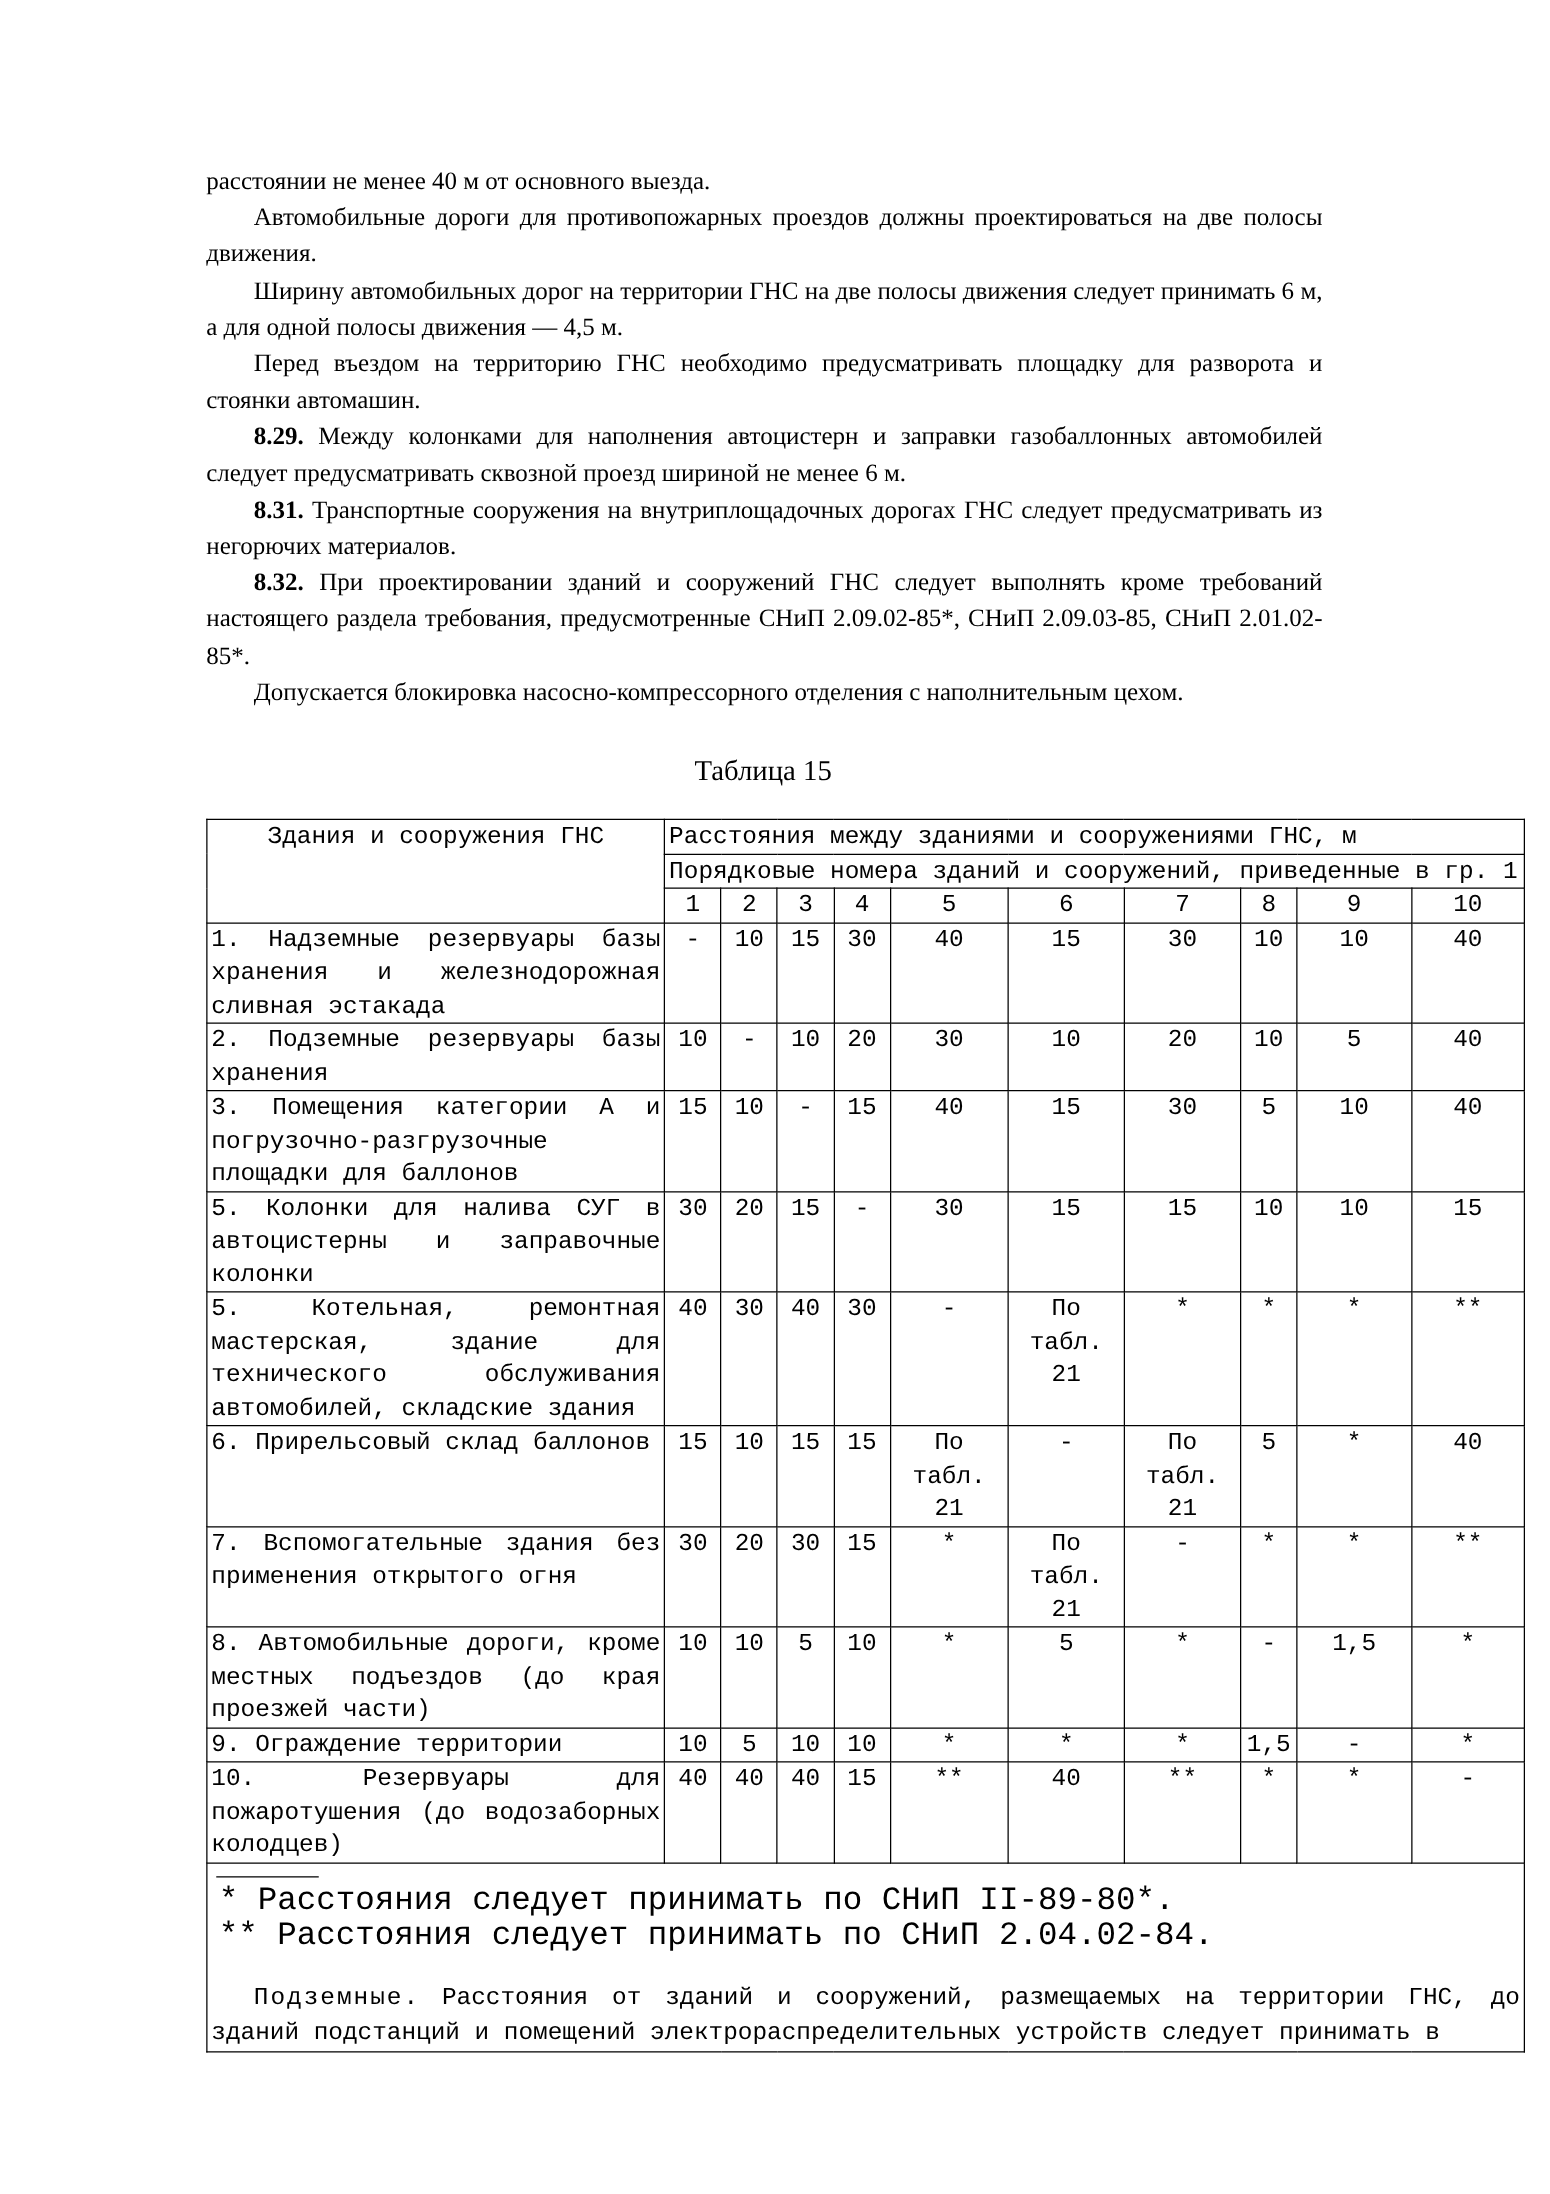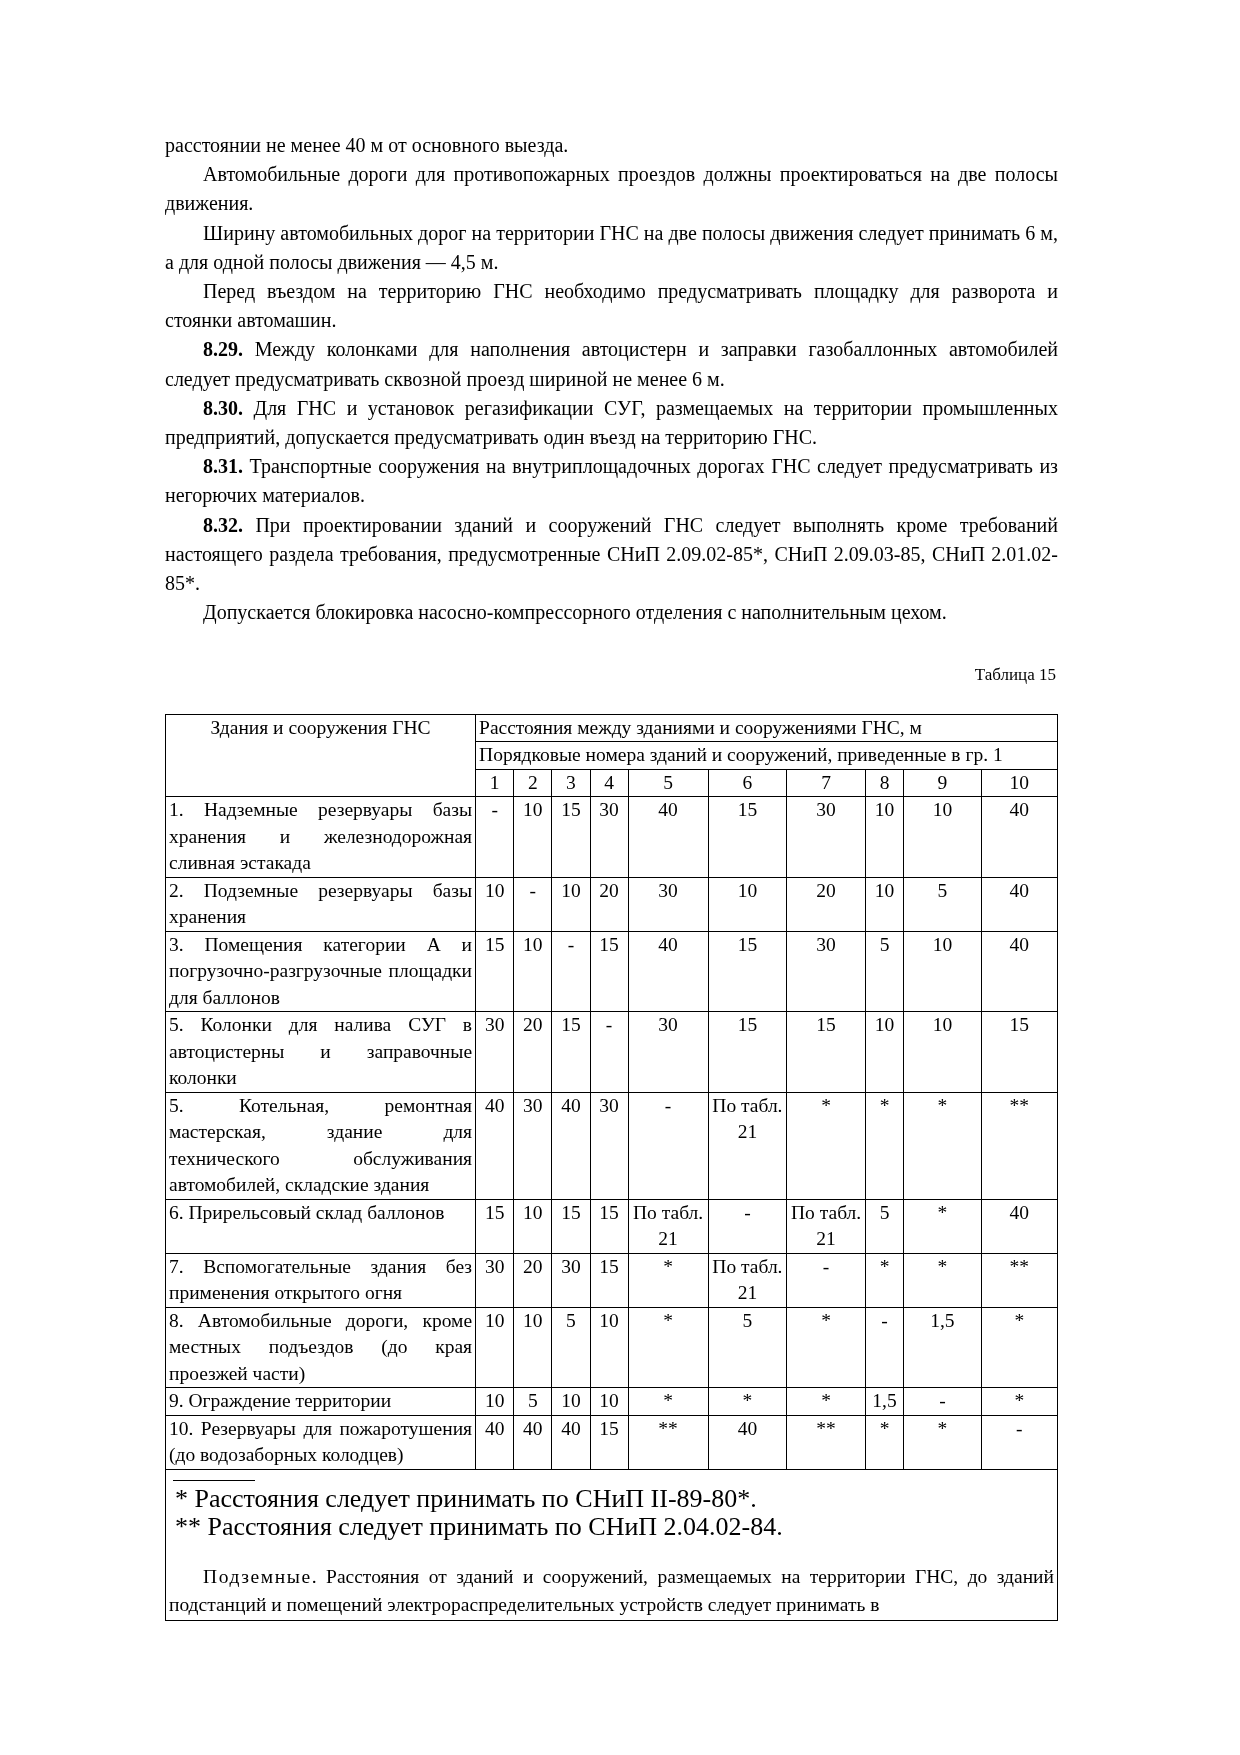--- a/index.html
+++ b/index.html
@@ -20,33 +20,34 @@
     line-height:29.2px;
     text-align:justify;
     text-indent:38px;
     text-justify:inter-word;
   }
   p.para.noindent { text-indent:0; }
   b.num { font-weight:bold; }
   .spacer-top { height:131px; }
   .table-caption {
     margin:0;
-    font-size:17px;
+    font-size:23px;
     line-height:29.2px;
-    text-align:right;
+    text-align:center;
     padding-top:33px;
     padding-bottom:24px;
     padding-right:2px;
   }
   table.t15 {
     border-collapse:collapse;
-    width:893px;
+    width:1055px;
     table-layout:fixed;
     font-size:19.5px;
     line-height:26.5px;
+    font-family:Liberation Mono, monospace;
   }
   table.t15 td, table.t15 th {
     border:1.6px solid #000;
     padding:0 3px;
     vertical-align:top;
     font-weight:normal;
   }
   th.hdr-span, th.hdr-sub {
     text-align:left;
     vertical-align:middle;
@@ -106,21 +107,20 @@
 <div class="page">
 
   <div class="spacer-top"></div>
 
   <div id="paragraph-container">
       <p class="para noindent">расстоянии не менее 40 м от основного выезда.</p>
       <p class="para">Автомобильные дороги для противопожарных проездов должны проектироваться на две полосы движения.</p>
       <p class="para">Ширину автомобильных дорог на территории ГНС на две полосы движения следует принимать 6 м, а для одной полосы движения — 4,5 м.</p>
       <p class="para">Перед въездом на территорию ГНС необходимо предусматривать площадку для разворота и стоянки автомашин.</p>
       <p class="para"><b class="num">8.29.</b><span> Между колонками для наполнения автоцистерн и заправки газобаллонных автомобилей следует предусматривать сквозной проезд шириной не менее 6 м.</span></p>
-      <p class="para"><b class="num">8.30.</b><span> Для ГНС и установок регазификации СУГ, размещаемых на территории промышленных предприятий, допускается предусматривать один въезд на территорию ГНС.</span></p>
       <p class="para"><b class="num">8.31.</b><span> Транспортные сооружения на внутриплощадочных дорогах ГНС следует предусматривать из негорючих материалов.</span></p>
       <p class="para"><b class="num">8.32.</b><span> При проектировании зданий и сооружений ГНС следует выполнять кроме требований настоящего раздела требования, предусмотренные СНиП 2.09.02-85*, СНиП 2.09.03-85, СНиП 2.01.02-85*.</span></p>
       <p class="para">Допускается блокировка насосно-компрессорного отделения с наполнительным цехом.</p>
     </div>
 
   <p class="table-caption">Таблица 15</p>
 
   <table class="t15">
     <colgroup>
       <col style="width:260px">

